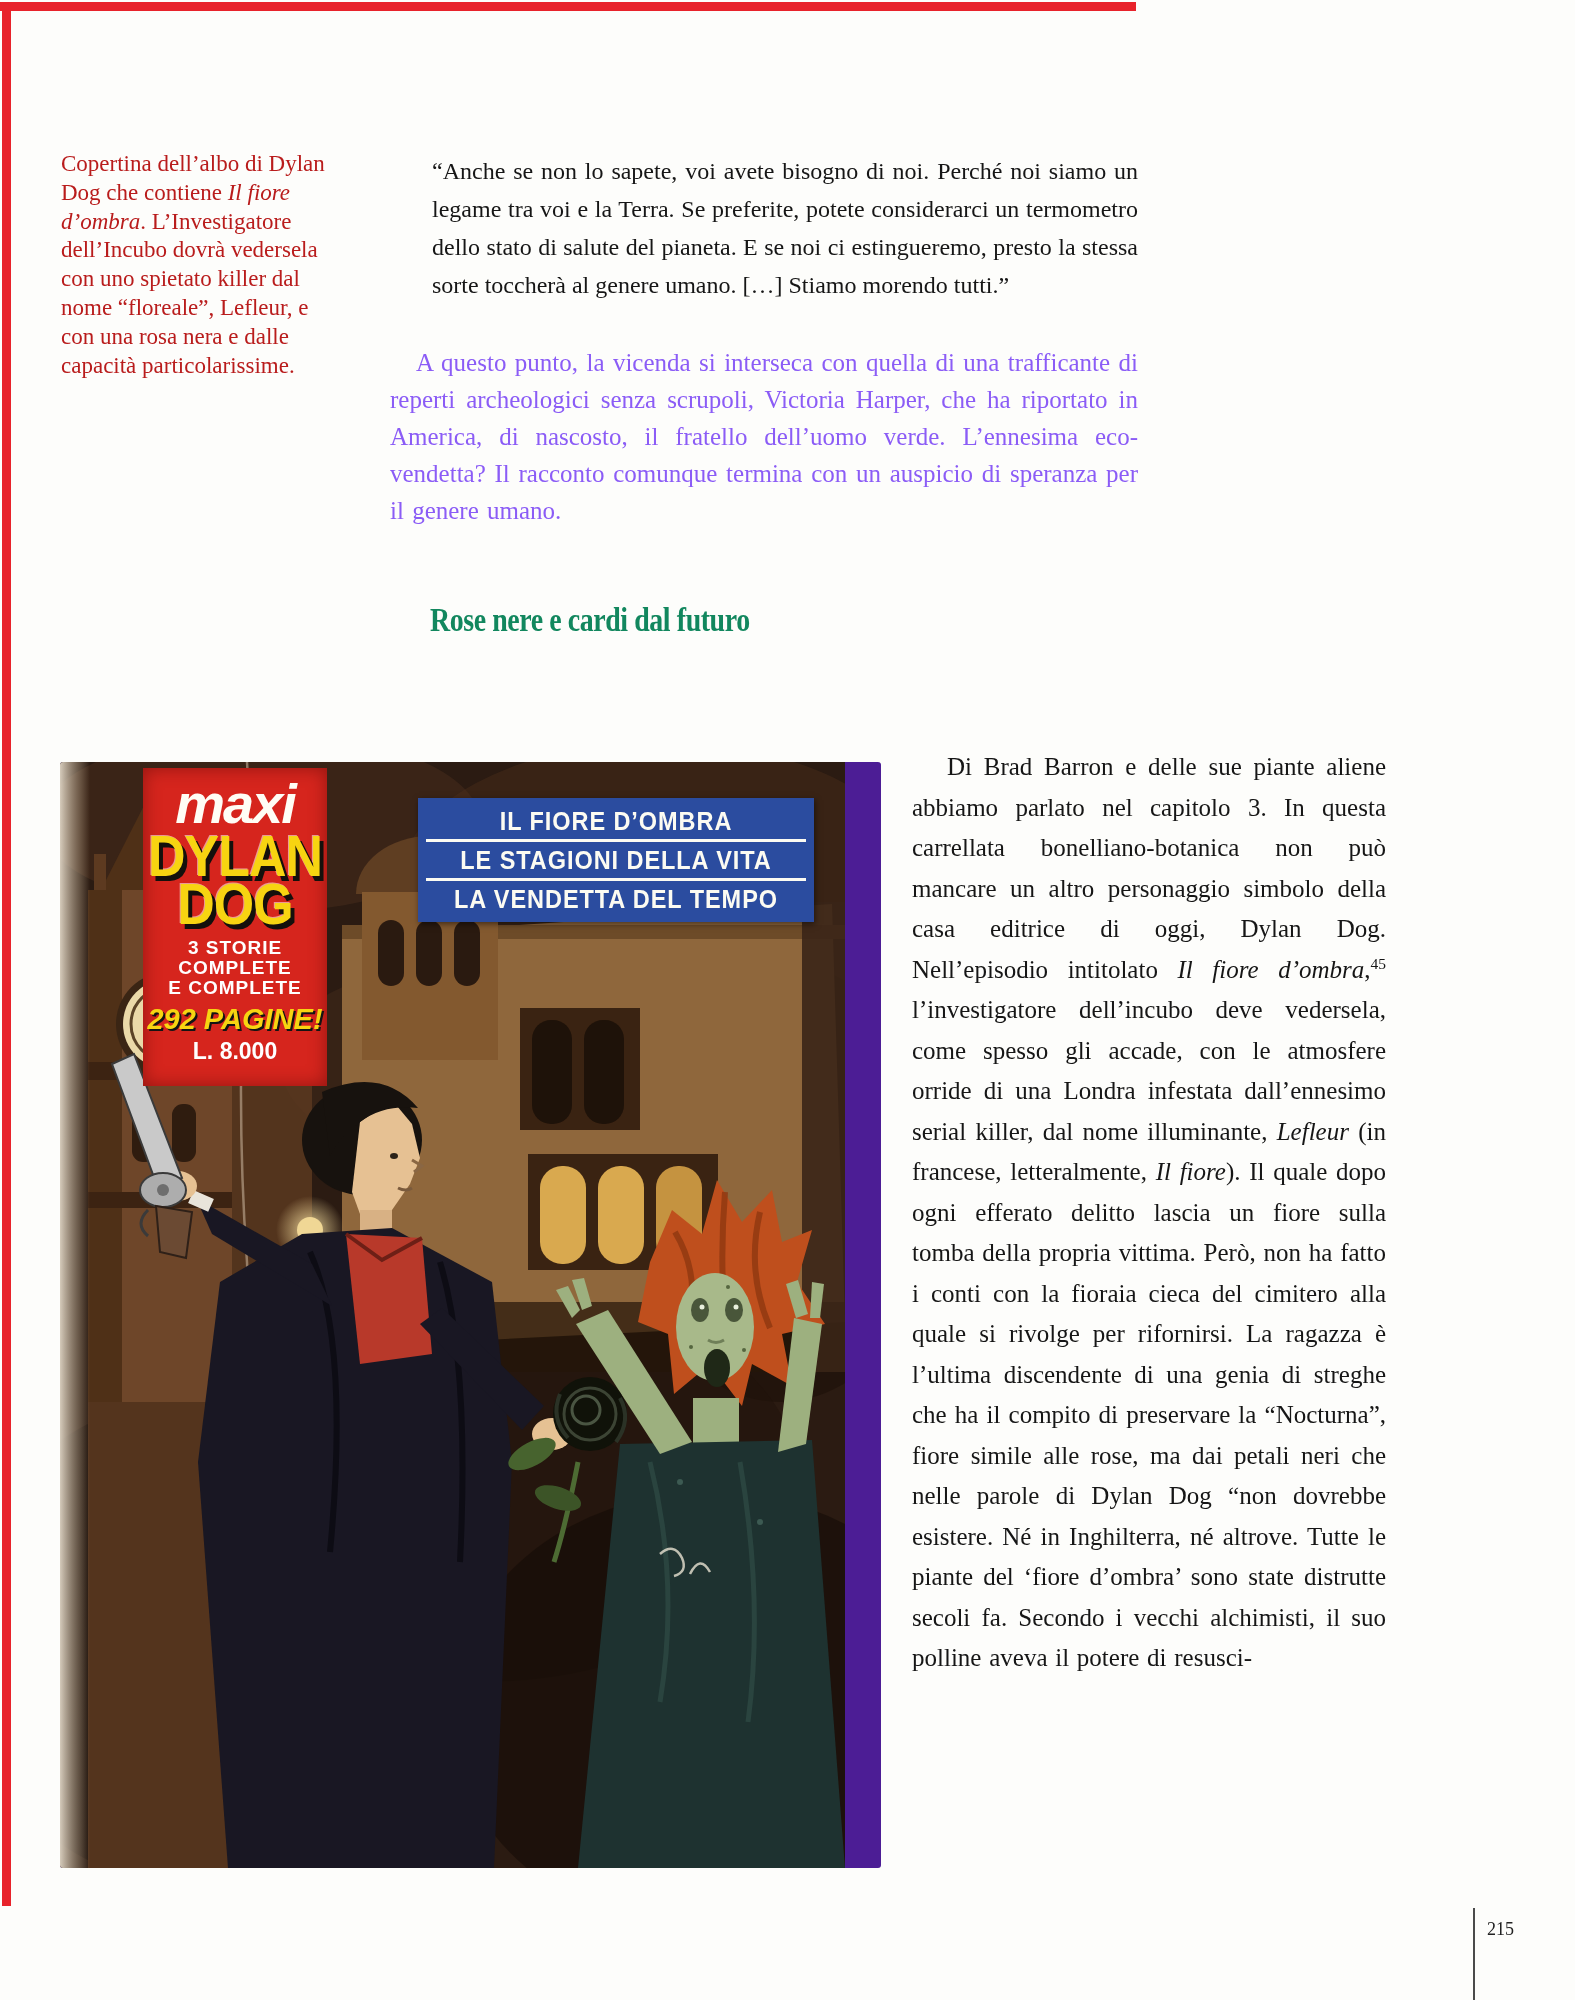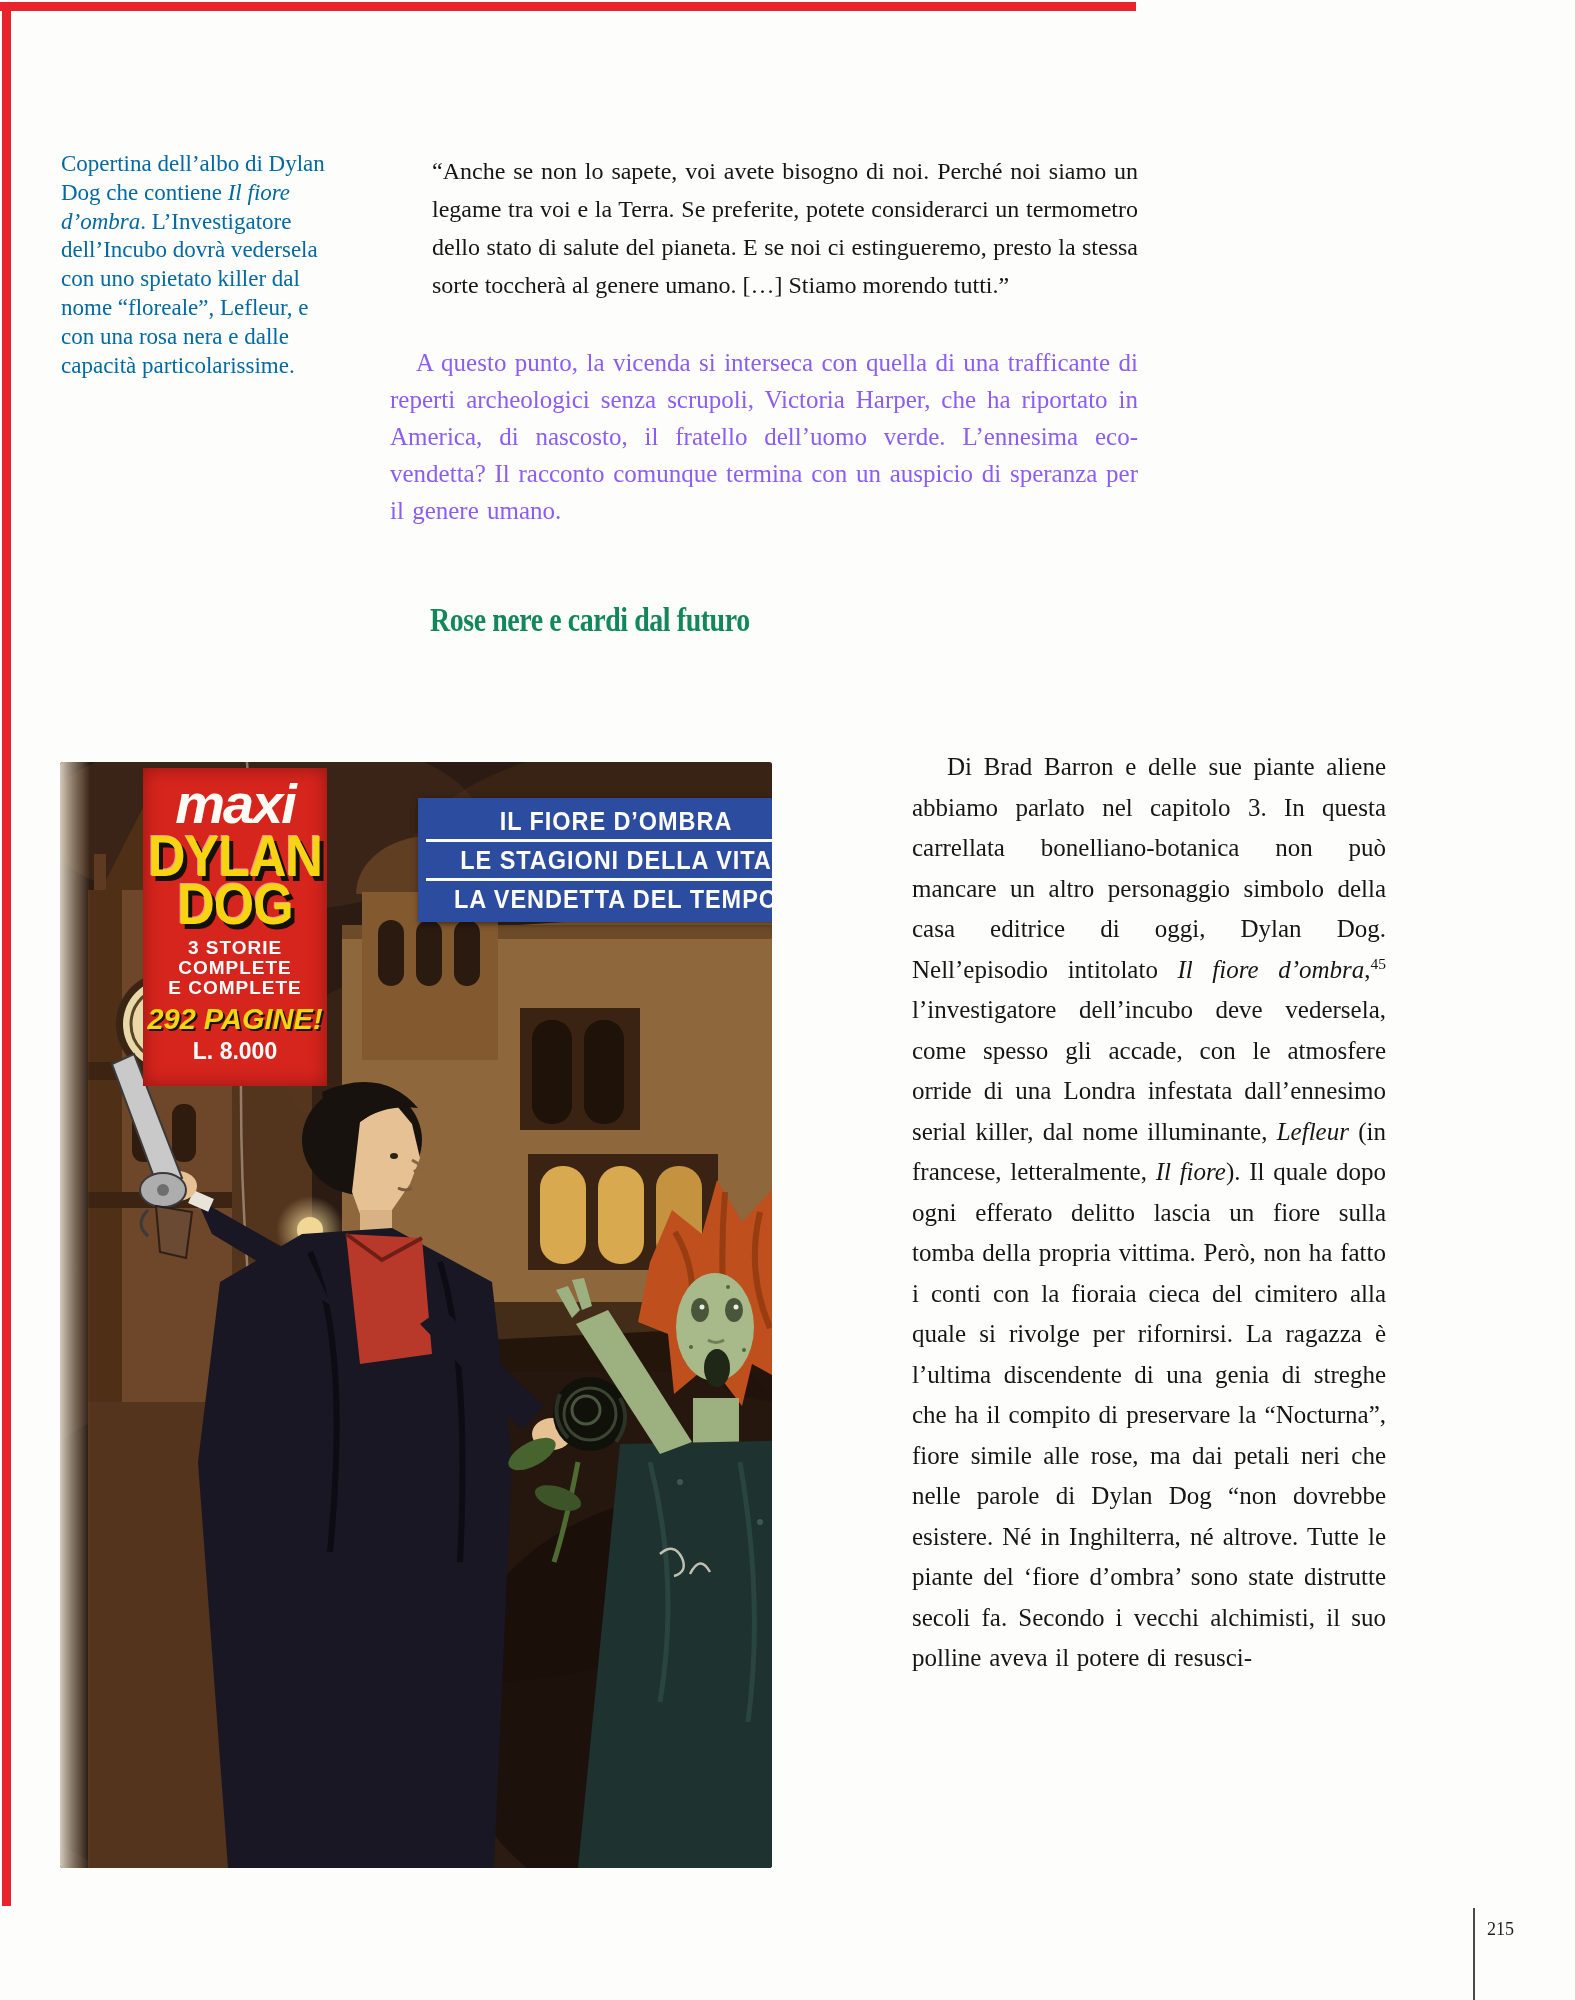--- a/index.html
+++ b/index.html
@@ -5,21 +5,21 @@
   html,body{margin:0;padding:0;background:#ffffff;}
   .page{
     position:relative;width:1575px;height:2000px;background:#fdfdfb;
     font-family:"Liberation Serif", serif;color:#1b1b1b;overflow:hidden;
   }
   .rule-red-top{position:absolute;left:0;top:2px;width:1136px;height:9px;background:#e8232b;}
   .rule-red-left{position:absolute;left:2px;top:2px;width:9px;height:1904px;background:#e8232b;}
 
   .caption{
     position:absolute;left:61px;top:150px;width:268px;
-    font-size:23px;line-height:28.8px;color:#0369a1;
+    font-size:23px;line-height:28.8px;color:#b91c1c;
   }
   .main-col{position:absolute;left:390px;top:152px;width:748px;}
   .blockquote{
     margin:0 0 0 42px;font-size:24px;line-height:38px;text-align:justify;color:#161616;
   }
   .body-par{
     margin:40px 0 0 0;font-size:25px;line-height:37px;text-align:justify;
     text-indent:26px;color:#8b5cf6;word-spacing:2px;
   }
   .section-heading{
@@ -28,22 +28,22 @@
   }
   .right-col{
     position:absolute;left:912px;top:747px;width:474px;
     font-size:25px;line-height:40.5px;text-align:justify;text-indent:35px;
     color:#161616;word-spacing:1.5px;
   }
   sup{font-size:0.62em;line-height:0;}
 
   
   .cover{
-    position:absolute;left:60px;top:762px;width:712px;height:1106px;
-    background:#f9a8d4;overflow:hidden;border-radius:3px;
+    position:absolute;left:60px;top:762px;width:821px;height:1106px;
+    background:#4c1d95;overflow:hidden;border-radius:3px;
   }
   .cover svg{position:absolute;left:0;top:0;}
   .logo-box{
     position:absolute;left:83px;top:6px;width:184px;height:318px;background:#d6251d;
     text-align:center;font-family:"Liberation Sans", sans-serif;
     box-shadow:inset 0 0 18px rgba(60,0,0,.45);
   }
   .logo-maxi{margin-top:8px;font-size:56px;font-weight:bold;font-style:italic;color:#fffdf5;
     letter-spacing:-2px;line-height:56px;}
   .logo-dylan,.logo-dog{

